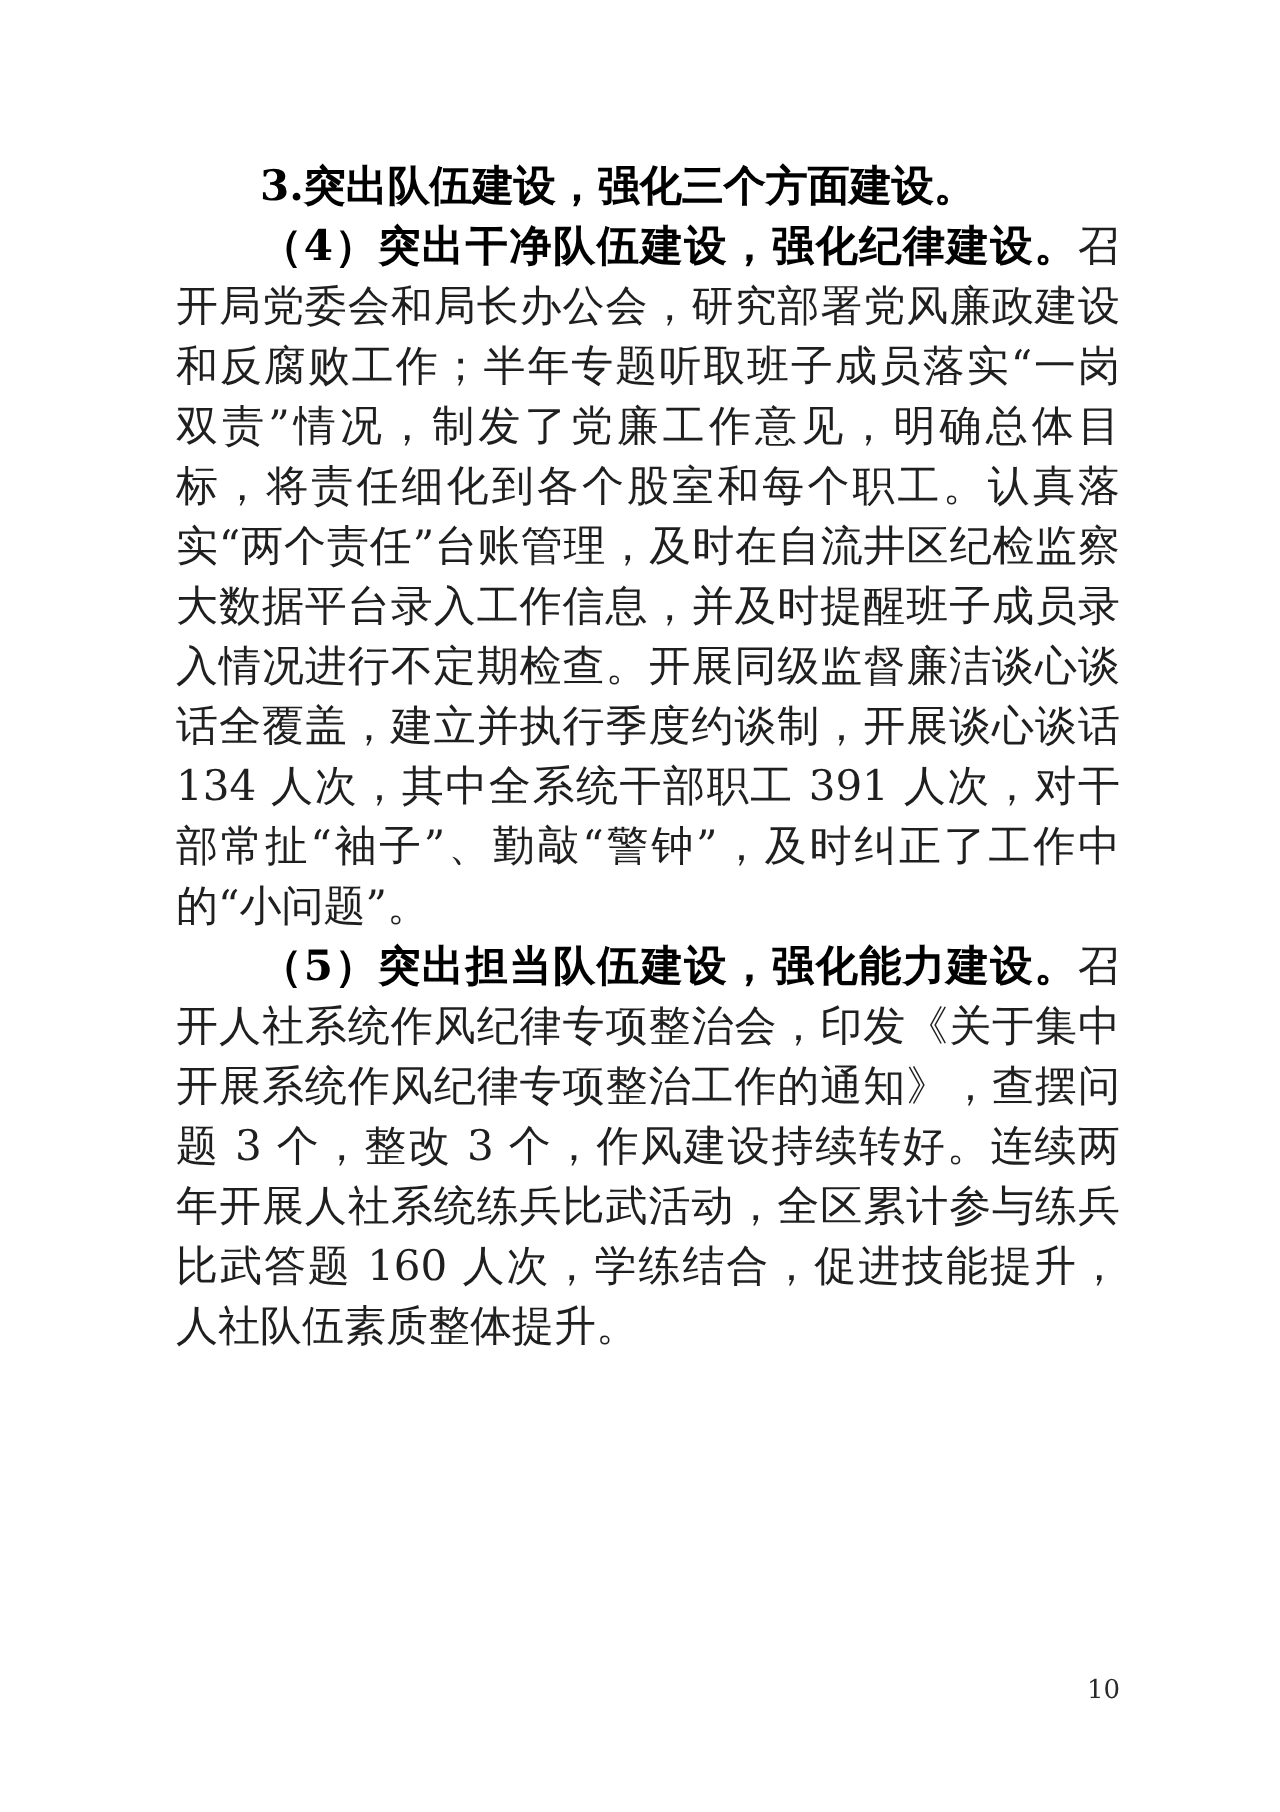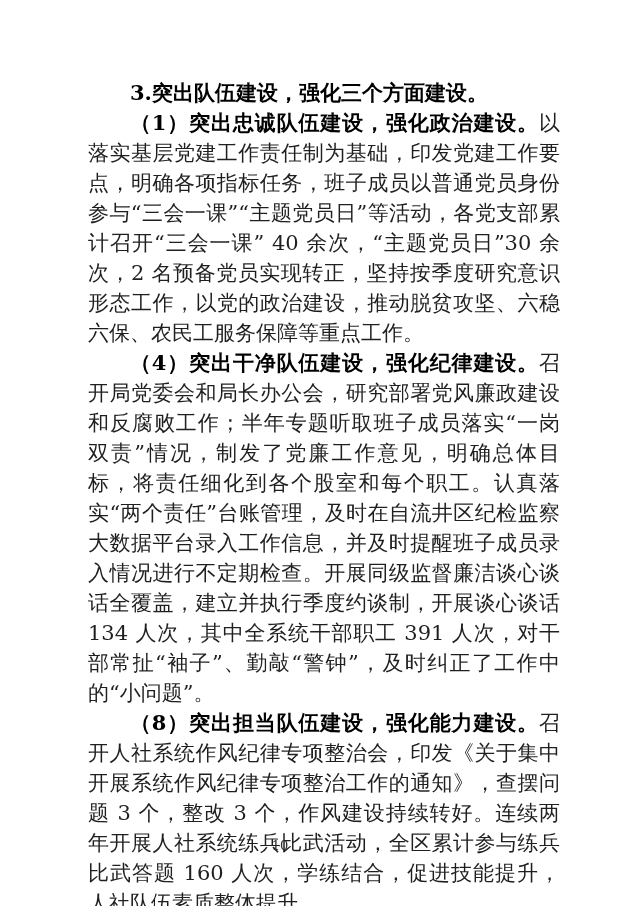--- a/index.html
+++ b/index.html
@@ -39,37 +39,34 @@
     color: #000000;
   }
   .body-run {
     font-weight: normal;
   }
   .page-number {
     position: absolute;
     left: 0;
     top: 838px;
     width: 100%;
-    text-align: center;
+    text-align: right;
     font-size: 13px;
     line-height: 16px;
     color: #2a2a2a;
     font-family: "DejaVu Serif", serif;
   }
 </style>
 </head>
 <body>
 
 <div class="page">
   <div class="content">
     <p class="heading">3.突出队伍建设，强化三个方面建设。</p>
     <p>
-      <span class="lead">（1）突出忠诚队伍建设，强化政治建设。</span><span class="body-run">以落实基层党建工作责任制为基础，印发党建工作要点，明确各项指标任务，班子成员以普通党员身份参与“三会一课”“主题党员日”等活动，各党支部累计召开“三会一课” 40 余次，“主题党员日”30 余次，2 名预备党员实现转正，坚持按季度研究意识形态工作，以党的政治建设，推动脱贫攻坚、六稳六保、农民工服务保障等重点工作。</span>
-    </p>
-    <p>
       <span class="lead">（4）突出干净队伍建设，强化纪律建设。</span><span class="body-run">召开局党委会和局长办公会，研究部署党风廉政建设和反腐败工作；半年专题听取班子成员落实“一岗双责”情况，制发了党廉工作意见，明确总体目标，将责任细化到各个股室和每个职工。认真落实“两个责任”台账管理，及时在自流井区纪检监察大数据平台录入工作信息，并及时提醒班子成员录入情况进行不定期检查。开展同级监督廉洁谈心谈话全覆盖，建立并执行季度约谈制，开展谈心谈话 134 人次，其中全系统干部职工 391 人次，对干部常扯“袖子”、勤敲“警钟”，及时纠正了工作中的“小问题”。</span>
     </p>
     <p>
-      <span class="lead">（8）突出担当队伍建设，强化能力建设。</span><span class="body-run">召开人社系统作风纪律专项整治会，印发《关于集中开展系统作风纪律专项整治工作的通知》，查摆问题 3 个，整改 3 个，作风建设持续转好。连续两年开展人社系统练兵比武活动，全区累计参与练兵比武答题 160 人次，学练结合，促进技能提升，人社队伍素质整体提升。</span>
+      <span class="lead">（5）突出担当队伍建设，强化能力建设。</span><span class="body-run">召开人社系统作风纪律专项整治会，印发《关于集中开展系统作风纪律专项整治工作的通知》，查摆问题 3 个，整改 3 个，作风建设持续转好。连续两年开展人社系统练兵比武活动，全区累计参与练兵比武答题 160 人次，学练结合，促进技能提升，人社队伍素质整体提升。</span>
     </p>
   </div>
   <div class="page-number">10</div>
 </div>
 
 </body></html>

